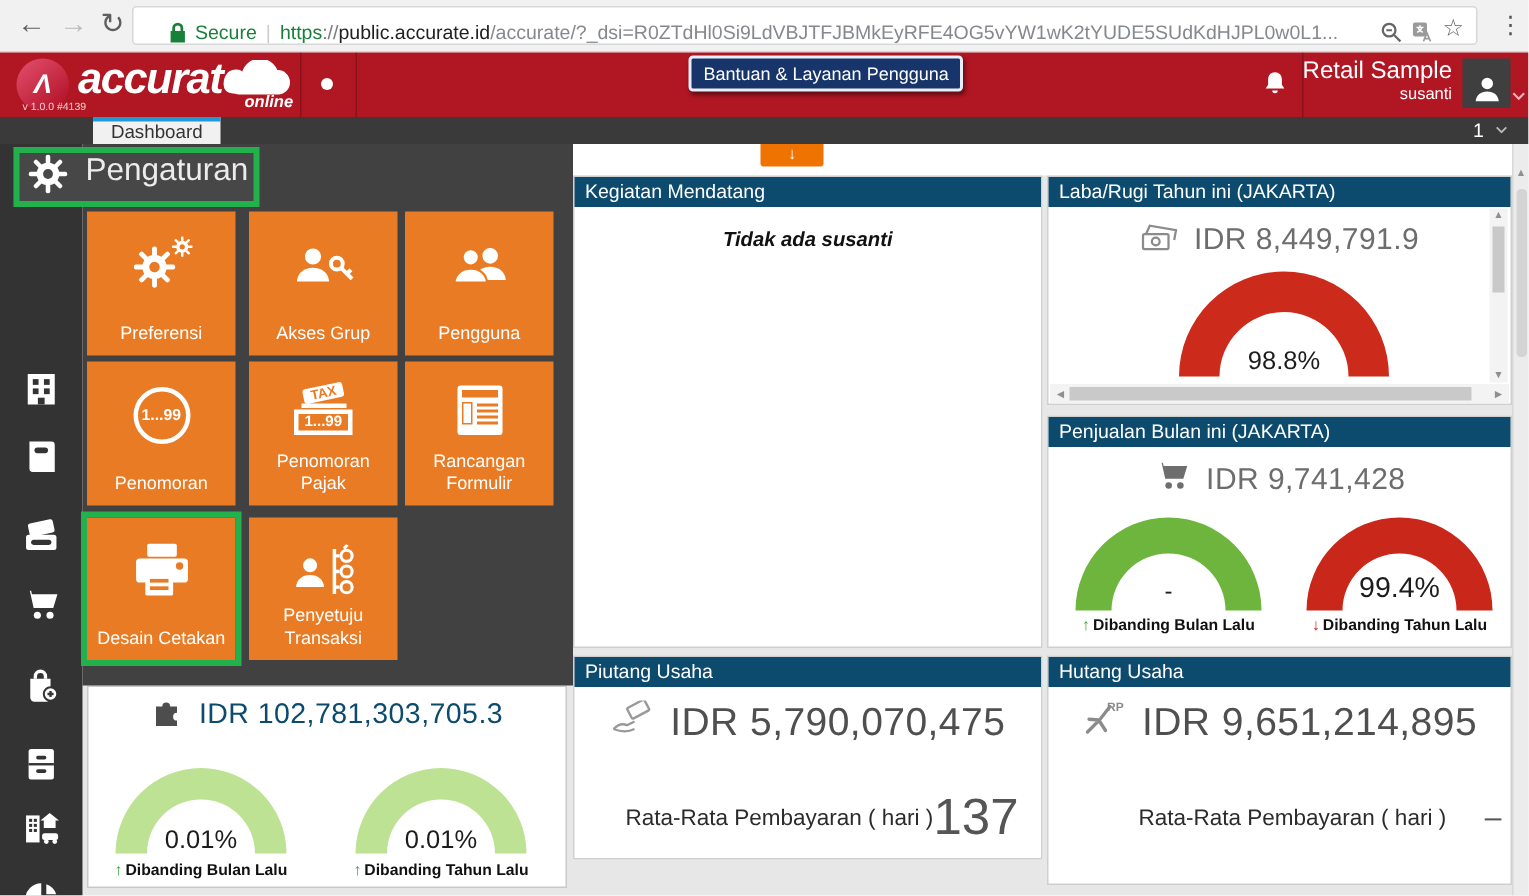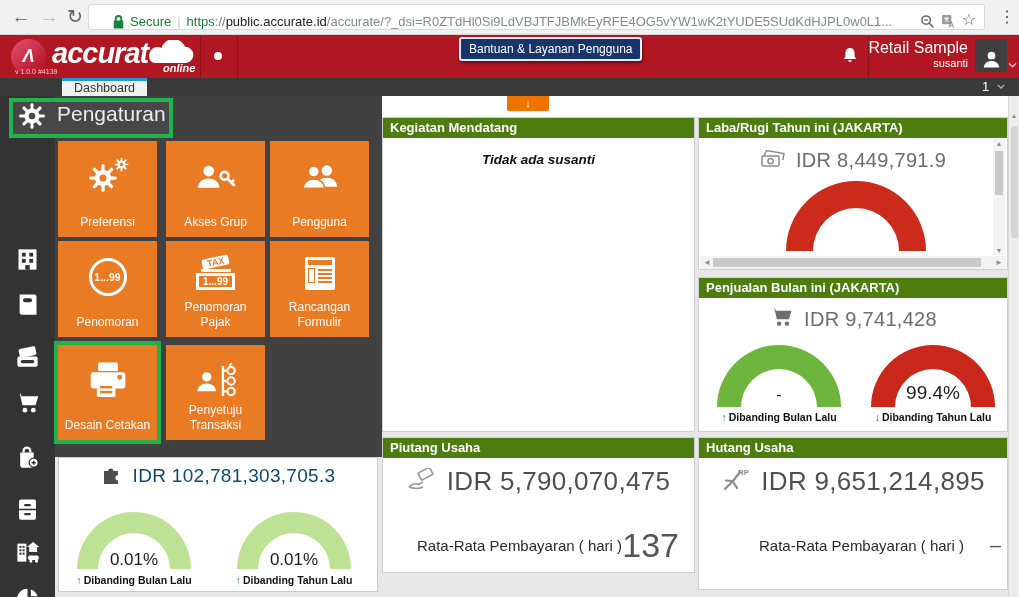--- a/index.html
+++ b/index.html
@@ -64,21 +64,21 @@
   .white-strip{position:absolute;left:382px;top:96px;width:626px;height:21px;background:#fff;}
   .scroll-tab{position:absolute;left:507px;top:96px;width:42px;height:15px;background:#ee7301;
     color:#fff;font-size:11px;font-weight:bold;text-align:center;line-height:14px;border-radius:0 0 2px 2px;}
   .pagescroll{position:absolute;left:1008px;top:96px;width:11px;height:501px;background:#ececec;
     border-left:1px solid #d8d8d8;}
   .pagescroll .sarr{position:absolute;left:0;width:10px;text-align:center;font-size:7px;color:#8f8f8f;}
   .pagescroll .thumb{position:absolute;left:2px;top:30px;width:7px;height:112px;background:#d4d4d4;border-radius:3px;}
 
   
   .pnl{position:absolute;background:#fff;border:1px solid #cfcfcf;}
-  .pnl-h{height:20px;background:#4d7c0f;color:#fff;font-size:13px;padding:2px 7px;font-weight:700;
+  .pnl-h{height:20px;background:#0c4a6e;color:#fff;font-size:13px;padding:2px 7px;font-weight:400;
     white-space:nowrap;overflow:hidden;}
   .amt{position:absolute;left:0;right:0;display:flex;align-items:center;justify-content:center;gap:10px;}
   .amt .t{font-weight:300;color:#6d6d6d;letter-spacing:.3px;}
   .amt .t.big{font-size:26px;color:#4f4f4f;}
   .empty{margin-top:14px;text-align:center;font-size:13.5px;font-weight:bold;font-style:italic;color:#111;}
   .gauge{position:absolute;}
   .pct{position:absolute;text-align:center;color:#1c1c1c;}
   .cap{position:absolute;text-align:center;font-size:10.5px;font-weight:bold;color:#111;white-space:nowrap;}
   .cap .ar{margin-right:2px;}
   .ar-g{color:#2e9e32;}
@@ -258,20 +258,21 @@
               <path d="M4 9l2.5-5.5 17.5 3-1.2 6.5"></path>
               <circle cx="10.5" cy="14" r="2.6"></circle>
             </g>
           </svg>
       </span>
       <span class="t" style="font-size:20px">IDR 8,449,791.9</span>
     </div>
     <svg class="gauge" style="left:85px;top:61px" width="144" height="74" viewBox="0 0 144 74">
       <path d="M2 72A70 70 0 0 1 142 72L115 72A43 43 0 0 0 29 72Z" fill="#cc2a1b"></path>
     </svg>
+    <div class="pct" style="left:57px;top:113px;width:200px;font-size:17px">98.8%</div>
     <div class="vscroll">
       <span class="sarr" style="top:1px">▲</span>
       <div class="thumb"></div>
       <span class="sarr" style="bottom:1px">▼</span>
     </div>
     <div class="hscroll">
       <span class="sarr" style="left:3px">◄</span>
       <div class="thumb"></div>
       <span class="sarr" style="right:3px">►</span>
     </div>

